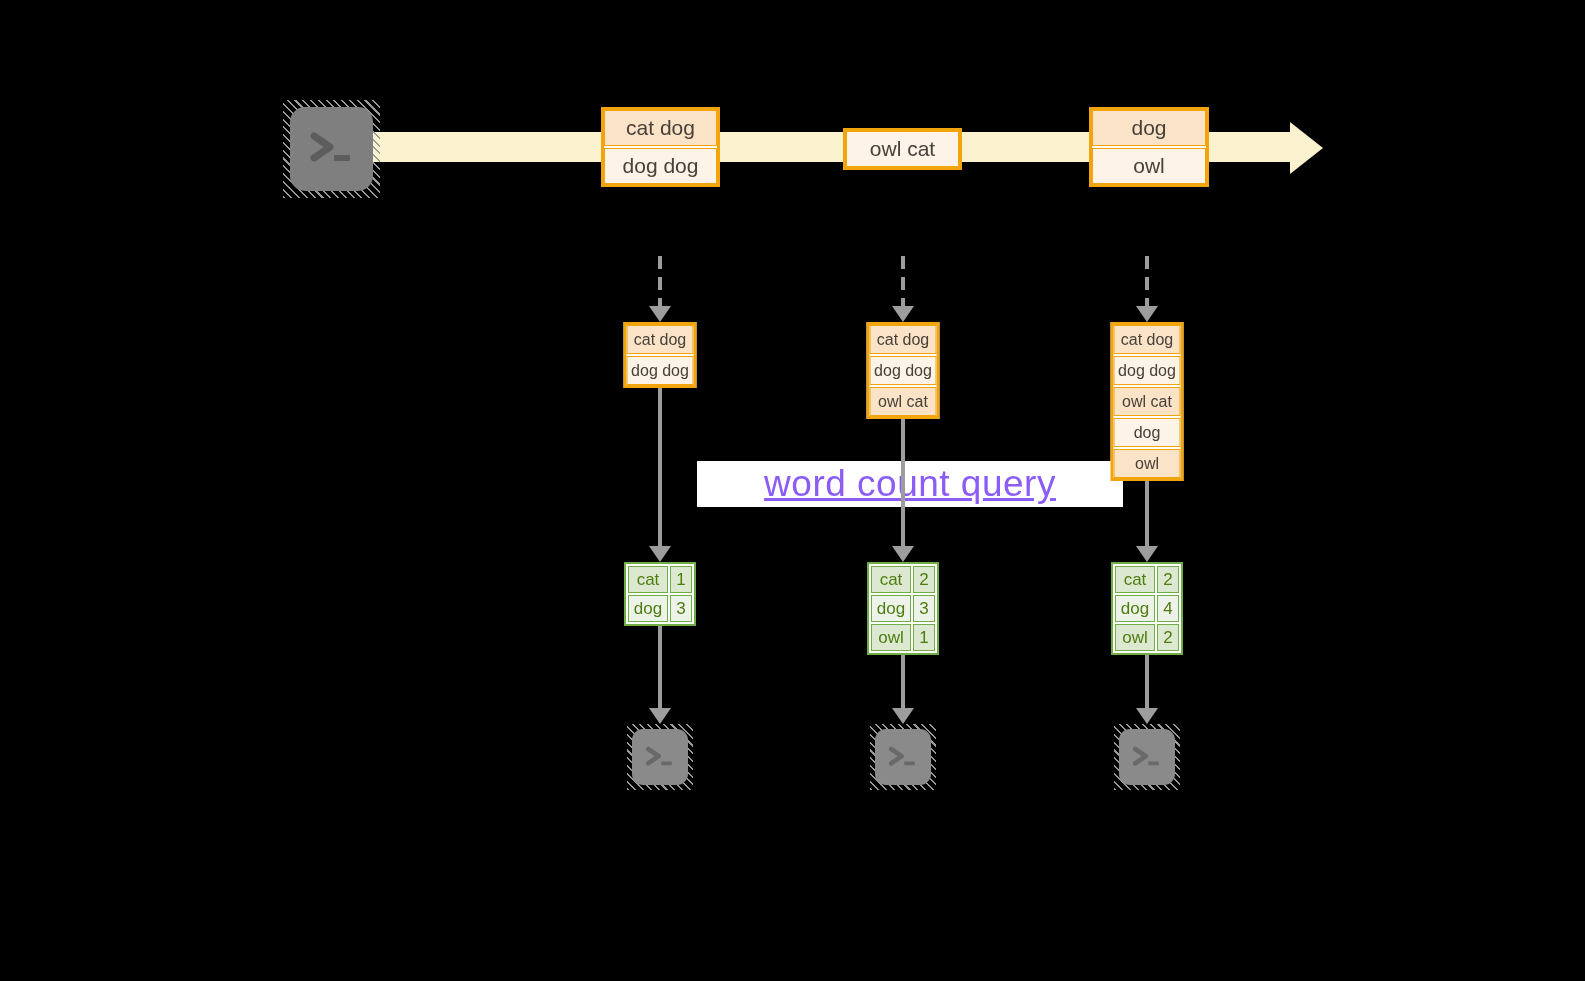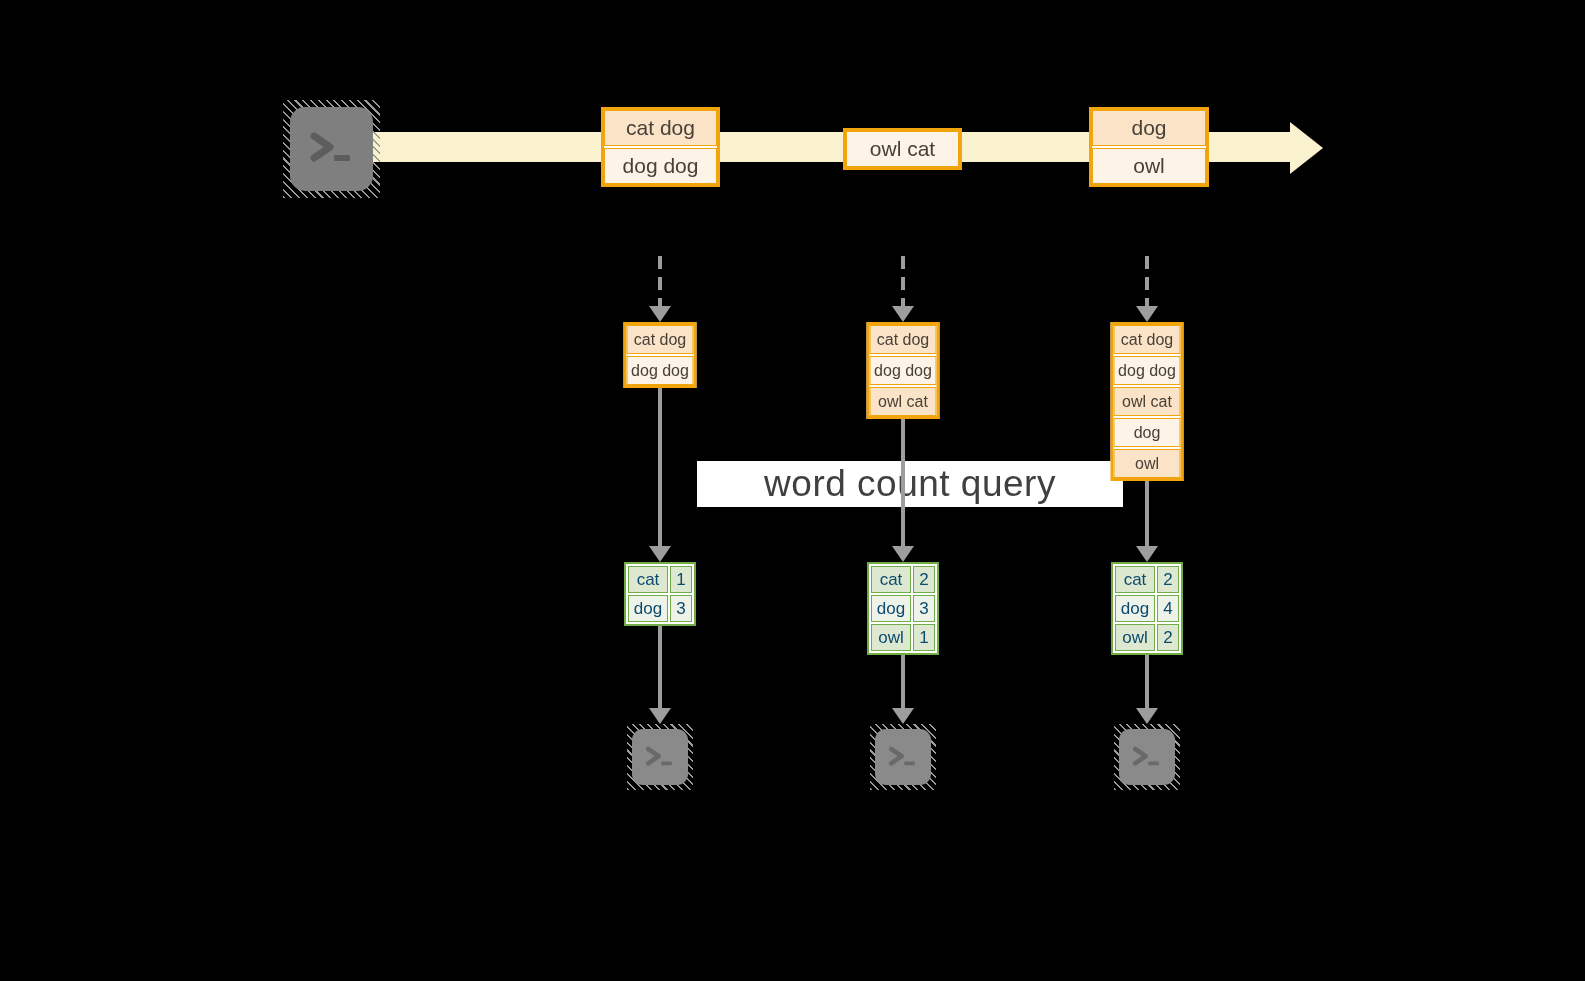--- a/index.html
+++ b/index.html
@@ -44,30 +44,30 @@
   .line{position:absolute;left:0;width:4px;transform:translateX(-50%);background:#9d9d9d;z-index:2;}
   .head{position:absolute;left:0;width:22px;height:16px;transform:translateX(-50%);
     background:#9d9d9d;clip-path:polygon(0 0,100% 0,50% 100%);z-index:2;}
   .mid-head{top:546px;}
   .c0 .mid-line{top:387px;height:159px;}
   .c1 .mid-line{top:417px;height:129px;}
   .c2 .mid-line{top:479px;height:67px;}
   .gtable{position:absolute;left:0;top:562px;transform:translateX(-50%);z-index:3;
     background:#fff;border:2px solid #70ad47;display:grid;grid-template-columns:40px 22px;gap:2px;padding:2px;}
   .gcell{height:27px;display:flex;align-items:center;justify-content:center;
-    border:1px solid #70ad47;box-sizing:border-box;color:#0c4a6e;font-size:17px;}
+    border:1px solid #70ad47;box-sizing:border-box;color:#4d7c0f;font-size:17px;}
   .shade-dark{background:#dce8d0;}
   .shade-light{background:#eef3e9;}
   .c0 .low-line{top:626px;height:82px;}
   .c1 .low-line,.c2 .low-line{top:655px;height:53px;}
   .low-head{top:708px;}
   
   .banner{position:absolute;left:697px;top:461px;width:426px;height:46px;background:#fff;z-index:1;
     display:flex;align-items:center;justify-content:center;}
-  .banner span{font-size:37px;color:#404040;letter-spacing:0.5px;}
+  .banner span{font-size:37px;color:#8b5cf6;letter-spacing:0.5px;text-decoration:underline;}
 </style>
 </head>
 <body>
 
 <div class="stage">
 
   <div class="band"></div>
   <div class="band-head"></div>
 
   <div class="term src">

